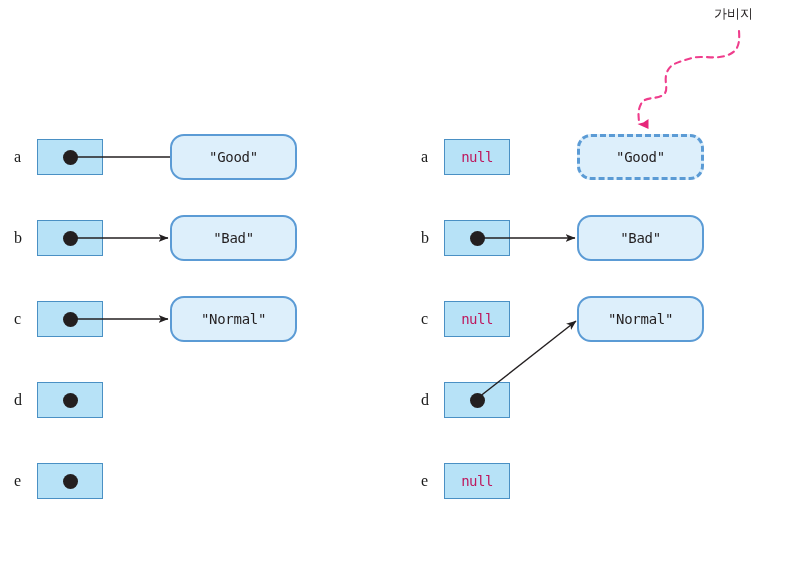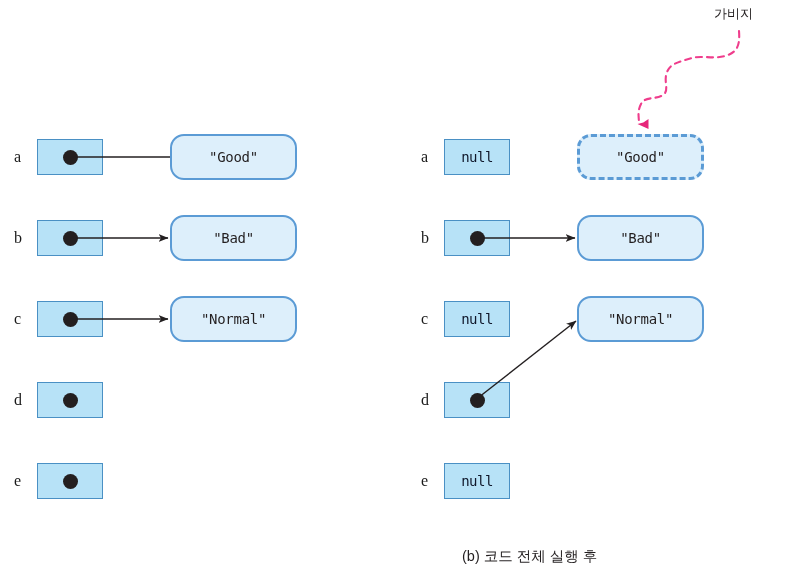--- a/index.html
+++ b/index.html
@@ -50,21 +50,21 @@
   }
   .var-box .nullval {
     position: absolute;
     left: 0;
     right: 0;
     top: 50%;
     transform: translateY(-50%);
     text-align: center;
     font-family: "DejaVu Sans Mono", "Liberation Mono", monospace;
     font-size: 14px;
-    color: #0f172a;
+    color: #be185d;
     letter-spacing: -0.5px;
   }
   .str-box {
     position: absolute;
     box-sizing: border-box;
     background: #ddeffb;
     border: 2.5px solid #5b9bd5;
     border-radius: 14px;
     display: flex;
     align-items: center;
@@ -195,15 +195,14 @@
              C 740,44 738,51 728,55
              C 716,60 702,55 692,58
              C 678,62 670,64 667,72
              C 663,82 670,90 663,95
              C 655,100 645,96 641,104
              C 637,112 639,116 639,124" fill="none" stroke="#ef3d8c" stroke-width="2.1" stroke-dasharray="6,5" stroke-linecap="round" marker-end="url(#arrowPink)"></path>
   </svg>
 
   <div class="garbage-label" style="left:714px; top:5px;">가비지</div>
 
-  <div class="caption" style="left:462px; top:547px;">(b) 코드 전체 실행 후</div>
 
 </div>
 
 </body></html>

